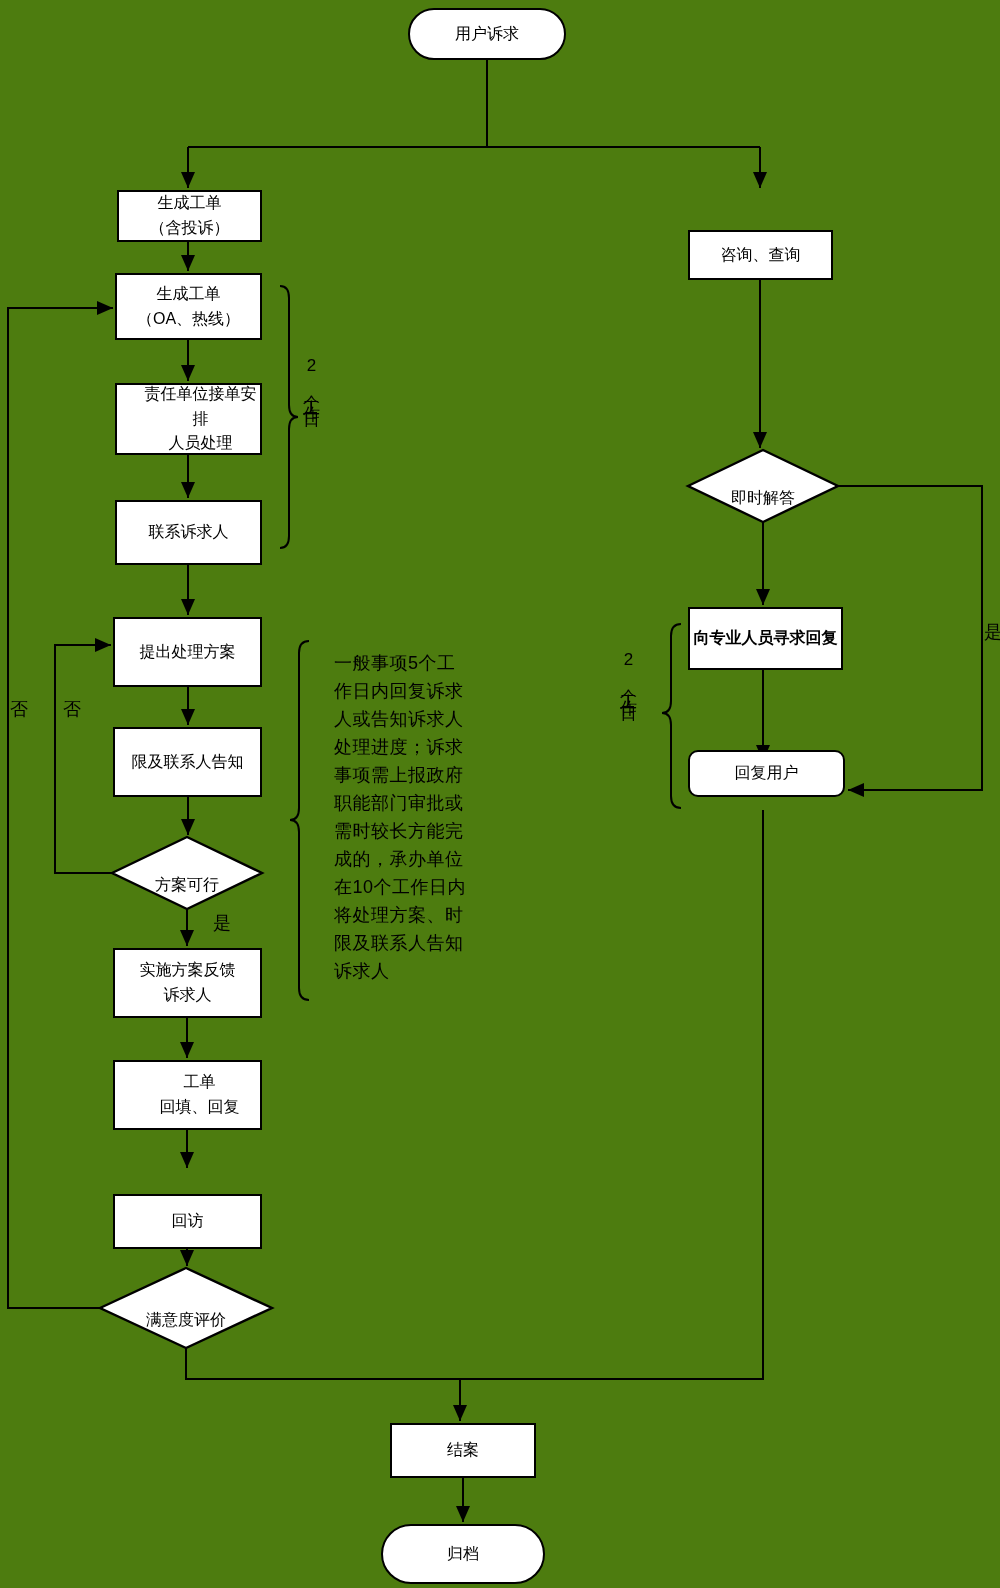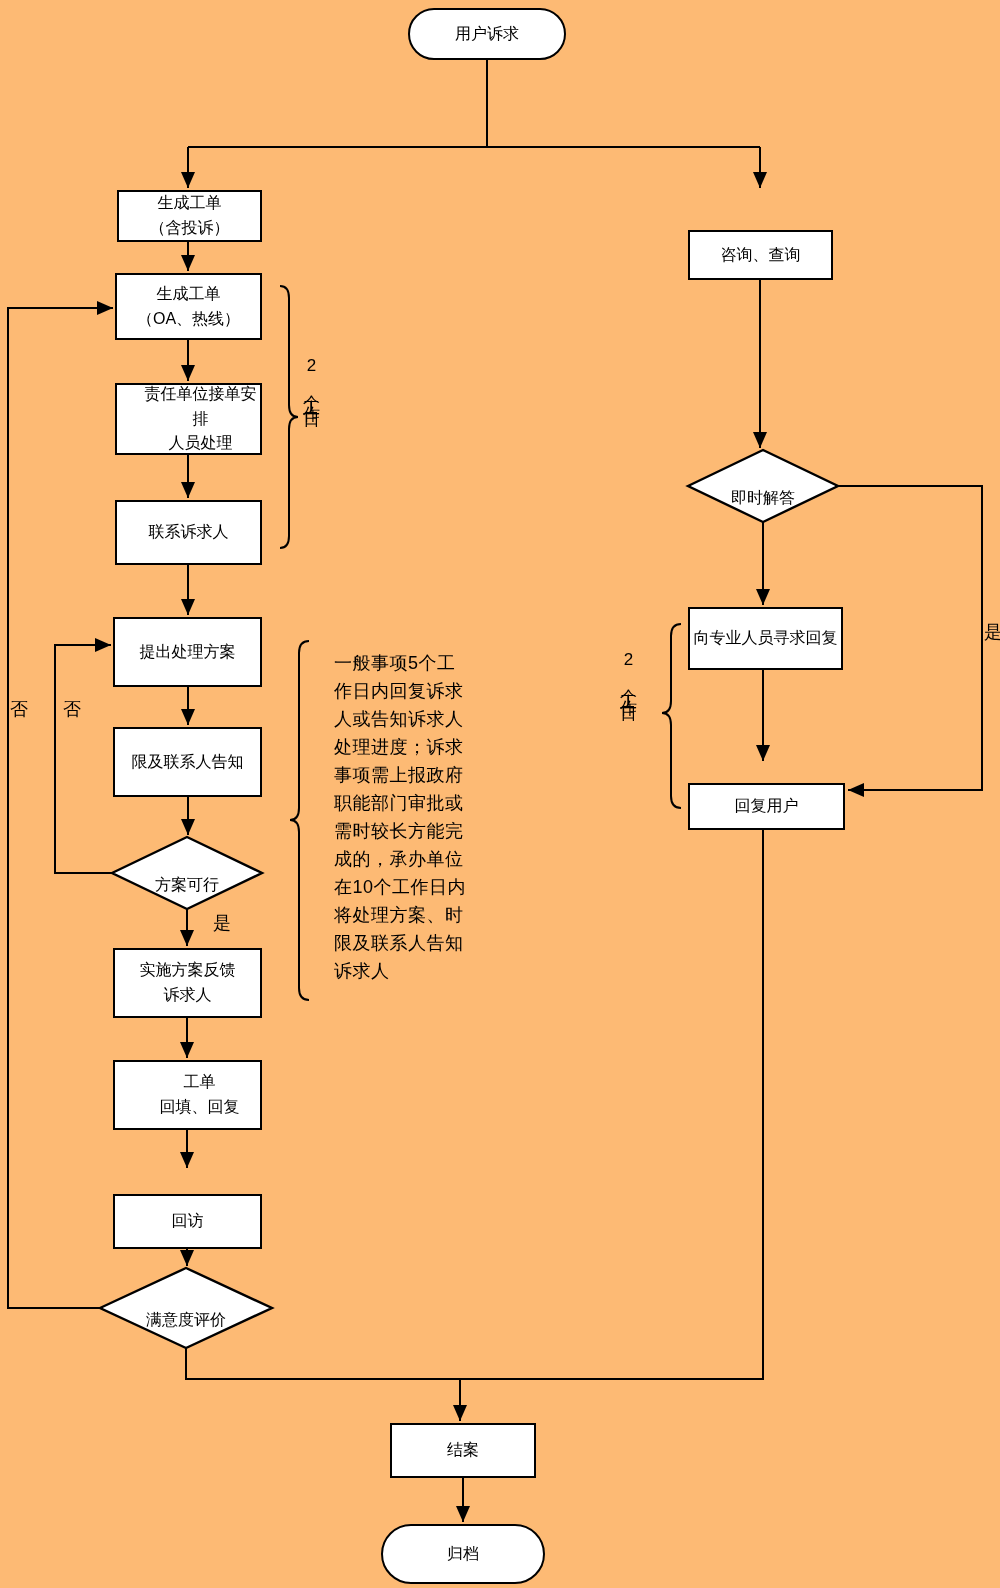--- a/index.html
+++ b/index.html
@@ -1,17 +1,17 @@
 <!DOCTYPE html>
 <html><head>
 <meta charset="utf-8">
 <style>
   html,body{margin:0;padding:0;background:#fff;}
   .stage{
-    position:relative;width:1000px;height:1588px;background:#fdba74;
+    position:relative;width:1000px;height:1588px;background:#4d7c0f;
     font-family:"Liberation Sans",sans-serif;color:#000;overflow:hidden;
   }
   .connectors{position:absolute;left:0;top:0;width:1000px;height:1588px;}
   .node{
     position:absolute;box-sizing:border-box;border:2.4px solid #000;background:#fff;
     display:flex;align-items:center;justify-content:center;text-align:center;
     font-size:16px;line-height:1.55;white-space:pre-line;
   }
   .stadium{border-radius:30px;}
   .dlabel{
@@ -106,23 +106,23 @@
   <div class="dlabel" style="left:100px;top:1294px;width:172px;height:28px;">满意度评价</div>
 
   <div class="node" style="left:390px;top:1423px;width:146px;height:55px;">结案</div>
 
   <div class="node stadium" style="left:381px;top:1524px;width:164px;height:60px;">归档</div>
 
   <div class="node" style="left:688px;top:190px;width:145px;height:50px;margin-top:40px;">咨询、查询</div>
 
   <div class="dlabel" style="left:688px;top:472px;width:150px;height:28px;">即时解答</div>
 
-  <div class="node" style="left:688px;top:607px;width:155px;height:63px;">向专业人员寻求回复</div>
+  <div class="node" style="left:688px;top:607px;width:155px;height:63px;font-weight:bold;">向专业人员寻求回复</div>
 
-  <div class="node" style="left:688px;top:783px;width:157px;height:47px;">回复用户</div>
+  <div class="node" style="left:688px;top:750px;width:157px;height:47px;border-radius:10px;">回复用户</div>
 
   <div class="elabel" style="left:10px;top:697px;">否</div>
   <div class="elabel" style="left:63px;top:697px;">否</div>
   <div class="elabel" style="left:213px;top:911px;">是</div>
   <div class="elabel" style="left:984px;top:620px;">是</div>
 
   <div class="vlabel" style="left:303px;top:356px;height:135px;">2个工作日</div>
   <div class="vlabel" style="left:620px;top:650px;height:135px;">2个工作日</div>
 
   <div class="annotation">一般事项5个工

